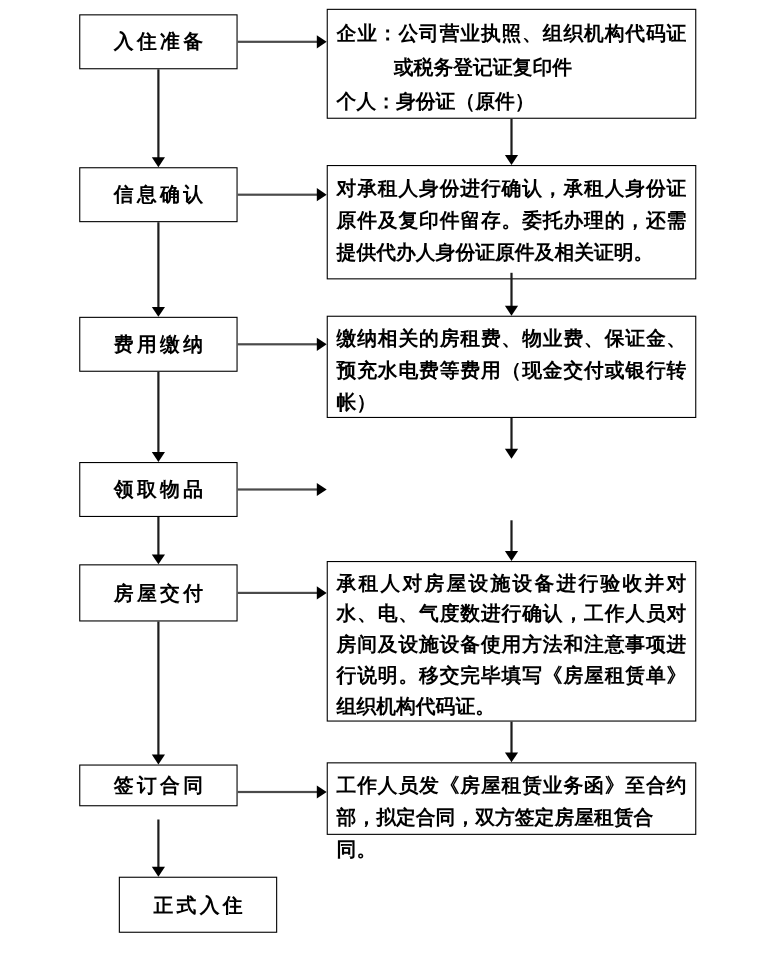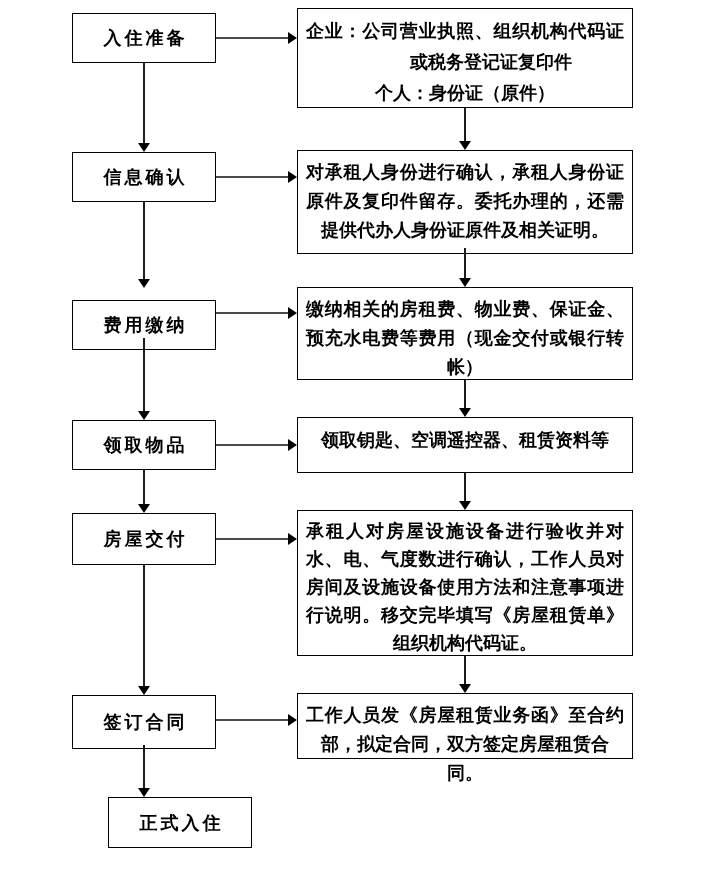--- a/index.html
+++ b/index.html
@@ -18,21 +18,21 @@
   
   .rbox {
     position:absolute; left:297px; width:336px;
     border:1.6px solid #000; box-sizing:border-box;
     padding:6px 8px 0 8px;
     font-size:18px; font-weight:bold; line-height:28px;
     background:#fff;
   }
   .rbox.lh31 { line-height:31px; }
   .rbox.lh29 { line-height:29px; }
-  .rline { text-align:center; }
+  .rline { text-align:left; }
   .rline.j { text-align:justify; text-align-last:justify; }
   .rline.indent { padding-left:52px; }
 
   
   .arrow-v { position:absolute; width:12px; }
   .arrow-v::before {
     content:""; position:absolute; left:5.2px; top:0; bottom:8px;
     width:1.5px; background:#1c1c1c;
   }
   .arrow-v::after {
@@ -57,30 +57,30 @@
 <body>
 
 <div class="canvas">
 
   <div class="lbox" style="top:13px;  height:50px;">
       <span>入住准备</span>
     </div>
   <div class="lbox" style="top:152px; height:50px;">
       <span>信息确认</span>
     </div>
-  <div class="lbox" style="top:288px; height:50px;margin-top:12px;">
+  <div class="lbox" style="top:288px; height:50px;">
       <span>费用缴纳</span>
     </div>
   <div class="lbox" style="top:420px; height:50px;">
       <span>领取物品</span>
     </div>
   <div class="lbox" style="top:513px; height:52px;">
       <span>房屋交付</span>
     </div>
-  <div class="lbox" style="top:695px; height:54px;">
+  <div class="lbox" style="top:695px; height:38px;">
       <span>签订合同</span>
     </div>
   <div class="lbox" style="top:797px; height:51px;margin-left:36px;">
       <span>正式入住</span>
     </div>
 
   <div class="rbox lh31" style="top:8px; height:100px;">
     <div class="rline j">企业：公司营业执照、组织机构代码证</div>
     <div class="rline indent">或税务登记证复印件</div>
     <div class="rline">个人：身份证（原件）</div>
@@ -91,23 +91,20 @@
     <div class="rline j">原件及复印件留存。委托办理的，还需</div>
     <div class="rline">提供代办人身份证原件及相关证明。</div>
   </div>
 
   <div class="rbox lh29" style="top:287px; height:93px;">
     <div class="rline j">缴纳相关的房租费、物业费、保证金、</div>
     <div class="rline j">预充水电费等费用（现金交付或银行转</div>
     <div class="rline">帐）</div>
   </div>
 
-  <div class="rbox" style="top:417px; height:56px; padding-top:8px;">
-    <div class="rline">领取钥匙、空调遥控器、租赁资料等</div>
-  </div>
 
   <div class="rbox" style="top:510px; height:146px;">
     <div class="rline j">承租人对房屋设施设备进行验收并对</div>
     <div class="rline j">水、电、气度数进行确认，工作人员对</div>
     <div class="rline j">房间及设施设备使用方法和注意事项进</div>
     <div class="rline j">行说明。移交完毕填写《房屋租赁单》</div>
     <div class="rline">组织机构代码证。</div>
   </div>
 
   <div class="rbox lh29" style="top:693px; height:66px;">

